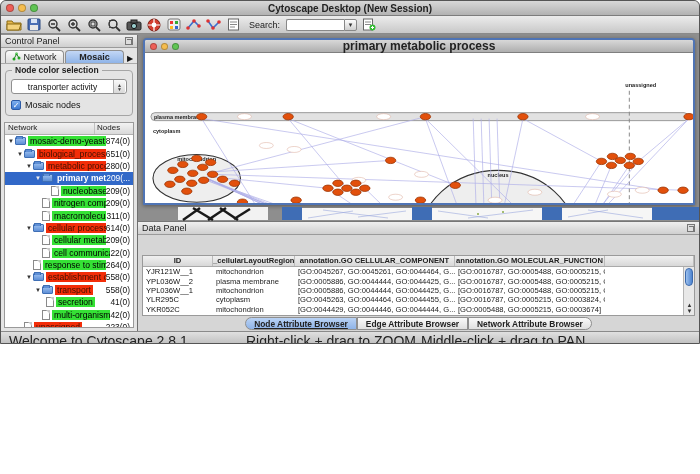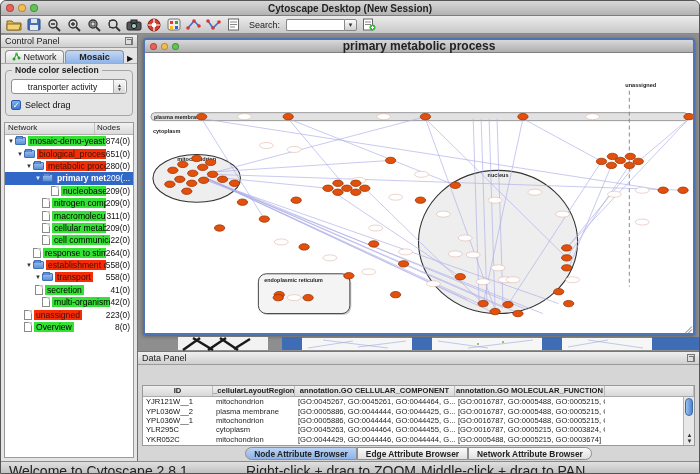--- a/index.html
+++ b/index.html
@@ -1,17 +1,17 @@
 <!DOCTYPE html>
 <html><head>
 <meta charset="utf-8">
 <style>
   * { margin:0; padding:0; box-sizing:border-box; }
   html,body { font-family:"Liberation Sans", sans-serif; }
-  .window { position:relative; width:700px; height:474px; background:#8e8e8e; border:1px solid #555; border-radius:6px 6px 0 0; overflow:hidden; }
+  .window { position:relative; width:700px; height:344px; background:#8e8e8e; border:1px solid #555; border-radius:6px 6px 0 0; overflow:hidden; }
 
   
   .titlebar { height:15px; background:linear-gradient(#d8d8d8,#b2b2b2); border-bottom:1px solid #7d7d7d; display:flex; align-items:center; position:relative; }
   .lights { display:flex; gap:4px; margin-left:5px; }
   .light { width:8px; height:8px; border-radius:50%; border:1px solid rgba(0,0,0,.25); }
   .light.r{background:#ee5f57}.light.y{background:#f5bd4f}.light.g{background:#61c554}
   .titlebar .title { position:absolute; left:0; right:0; text-align:center; font-size:10px; font-weight:bold; color:#222; }
 
   
   .toolbar { height:18px; background:linear-gradient(#ececec,#c8c8c8); border-bottom:1px solid #8a8a8a; display:flex; align-items:center; padding:0 4px; gap:3px; }
@@ -88,21 +88,21 @@
   .dt-row{ display:flex; height:9.4px; align-items:center; }
   .dt-row .dc{ font-size:7.6px; color:#222; overflow:hidden; white-space:nowrap; padding-left:3px; }
   .dt-row .dc.b{ font-weight:normal; color:#111; }
   .vscroll{ position:absolute; right:0; top:11px; bottom:0; width:11px; background:#e8e8e8; border-left:1px solid #b5b5b5; }
   .vthumb{ position:absolute; top:1px; left:1px; width:8px; height:18px; border-radius:4px; background:linear-gradient(90deg,#9cc0ee,#4d84d0); border:1px solid #3a69ad; }
   .varrows{ position:absolute; bottom:1px; left:0; width:11px; font-size:6px; line-height:6px; text-align:center; color:#333; }
   .dp-tabs{ height:15px; display:flex; justify-content:center; align-items:center; gap:0; flex:none; }
   .dp-tab{ height:13px; border:1px solid #8f8f8f; background:linear-gradient(#fafafa,#dfdfdf); font-size:8.4px; font-weight:bold; color:#222; display:flex; align-items:center; padding:0 8px; }
   .dp-tab:first-child{ border-radius:7px 0 0 7px; }
   .dp-tab:last-child{ border-radius:0 7px 7px 0; }
-  .dp-tab.sel{ background:linear-gradient(#b9d2f4,#8fb4e8); }
+  .dp-tab.sel{ background:linear-gradient(#b9d2f4,#8fb4e8);text-decoration:underline; }
 
   
   .statusbar{ position:absolute; left:0; right:0; bottom:0; height:12px; background:linear-gradient(#e0e0e0,#c2c2c2); border-top:1px solid #8a8a8a; font-size:14px; color:#222; }
   .statusbar span{ position:absolute; top:1px; white-space:nowrap; }
 </style>
 </head>
 <body>
 
 <div class="window">
 
@@ -253,21 +253,21 @@
         <span class="gb-title">Node color selection</span>
         <div class="combo">
           <span class="cv">transporter activity</span>
           <span class="stepper">
               <span>▲</span>
               <span>▼</span>
             </span>
         </div>
         <div class="checkrow">
           <span class="checkbox">✓</span>
-          <span class="checklabel">Select drag</span>
+          <span class="checklabel">Mosaic nodes</span>
         </div>
       </div>
 
       <div class="tree-wrap">
         <div class="tree-head">
           <span class="c1">Network</span>
           <span class="c2">Nodes</span>
         </div>
         <div class="tree-body" id="tree-body">
             <div class="tree-row" style="padding-left: 2px;">
@@ -305,20 +305,26 @@
               <span class="tr-ic ic-file"></span>
               <span class="tr-label green">nitrogen compo</span>
               <span class="tr-count">209(0)</span>
             </div>
             <div class="tree-row" style="padding-left: 29px;">
               <span class="tr-arrow">&nbsp;</span>
               <span class="tr-ic ic-file"></span>
               <span class="tr-label green">macromolecule</span>
               <span class="tr-count">311(0)</span>
             </div>
+            <div class="tree-row" style="padding-left: 20px;">
+              <span class="tr-arrow">▼</span>
+              <span class="tr-ic ic-folder"></span>
+              <span class="tr-label red">cellular process</span>
+              <span class="tr-count">614(0)</span>
+            </div>
             <div class="tree-row" style="padding-left: 29px;">
               <span class="tr-arrow">&nbsp;</span>
               <span class="tr-ic ic-file"></span>
               <span class="tr-label green">cellular metabol</span>
               <span class="tr-count">209(0)</span>
             </div>
             <div class="tree-row" style="padding-left: 29px;">
               <span class="tr-arrow">&nbsp;</span>
               <span class="tr-ic ic-file"></span>
               <span class="tr-label green">cell communicat</span>
@@ -335,21 +341,21 @@
               <span class="tr-ic ic-folder"></span>
               <span class="tr-label red">establishment of lo</span>
               <span class="tr-count">558(0)</span>
             </div>
             <div class="tree-row" style="padding-left: 29px; justify-content: flex-end;">
               <span class="tr-arrow">▼</span>
               <span class="tr-ic ic-folder"></span>
               <span class="tr-label red">transport</span>
               <span class="tr-count">558(0)</span>
             </div>
-            <div class="tree-row" style="padding-left: 22px;">
+            <div class="tree-row" style="padding-left: 33px;">
               <span class="tr-arrow">&nbsp;</span>
               <span class="tr-ic ic-file"></span>
               <span class="tr-label green">secretion</span>
               <span class="tr-count">41(0)</span>
             </div>
             <div class="tree-row" style="padding-left: 29px;">
               <span class="tr-arrow">&nbsp;</span>
               <span class="tr-ic ic-file"></span>
               <span class="tr-label green">multi-organism pro</span>
               <span class="tr-count">42(0)</span>

